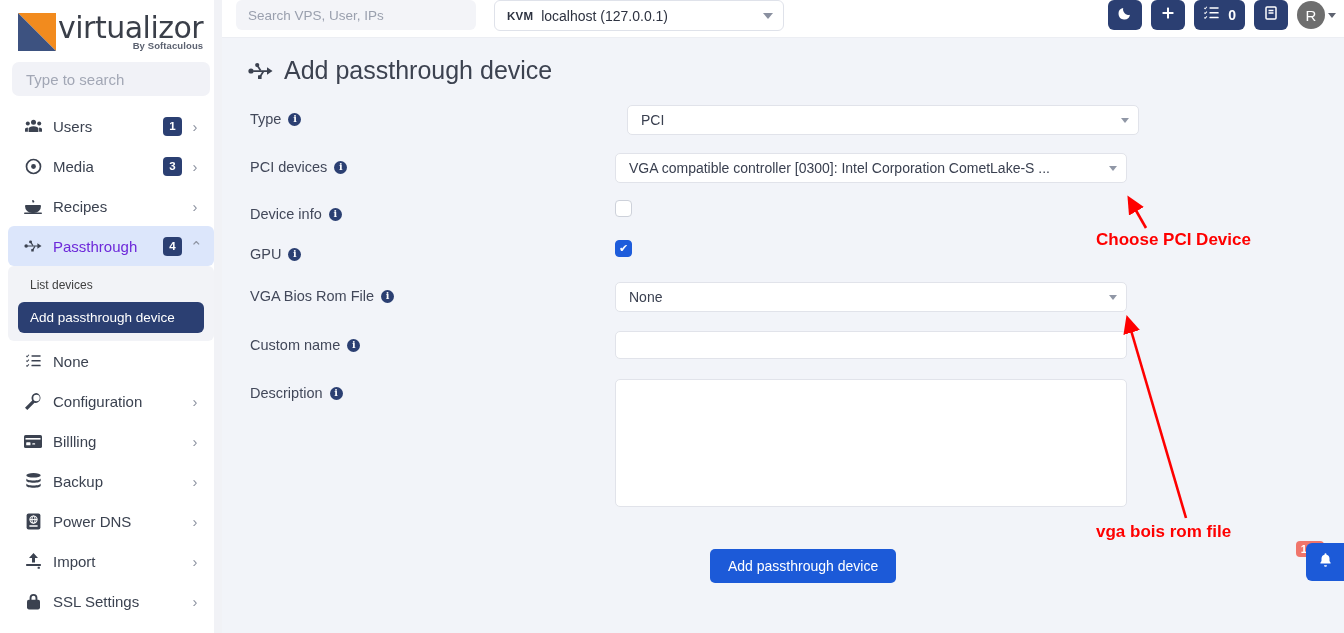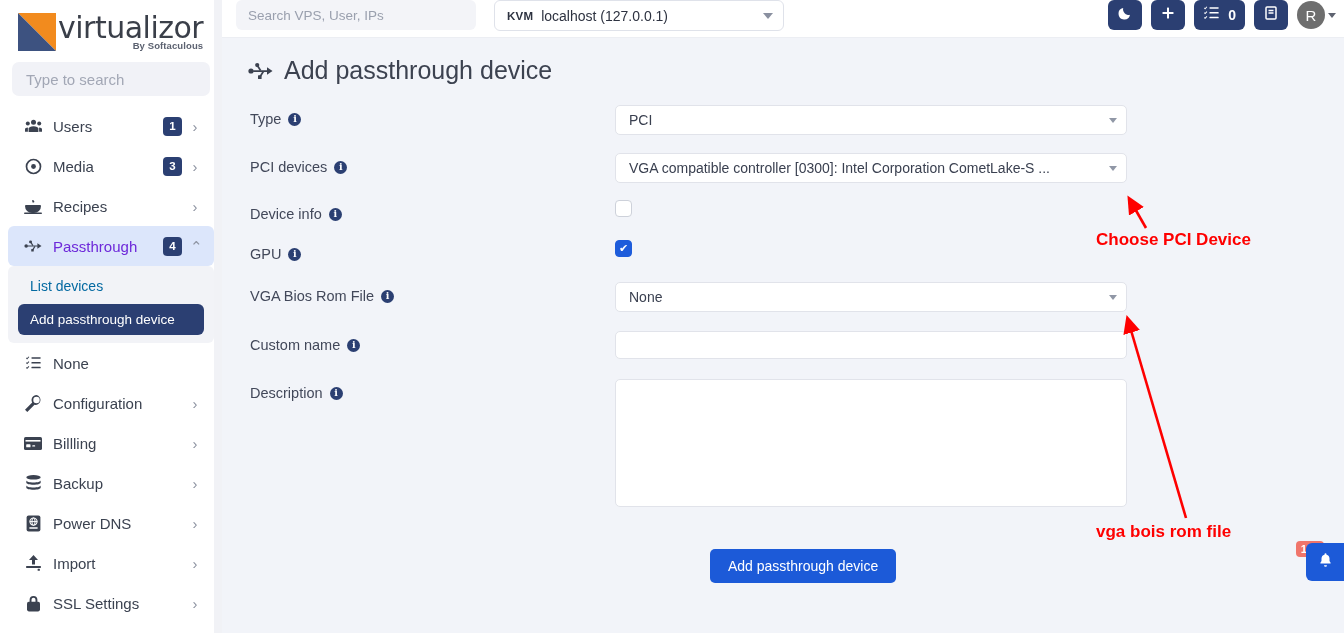--- a/index.html
+++ b/index.html
@@ -98,21 +98,21 @@
   .nav-item.active { background: #dce6fb; }
   .nav-item.active .lbl { color: #6d28d9; }
 
   .submenu {
     background: #f2f3f7;
     margin: 0 8px;
     border-radius: 6px;
     padding: 6px 0 8px 0;
   }
   .submenu-item {
-    font-size: 14px; color: #0369a1;
+    font-size: 12px; color: #404040;
     padding: 6px 0 6px 22px;
     cursor: pointer;
   }
   .submenu-item.sel {
     background: #2b3f72; color: #ffffff;
     margin: 4px 10px 0 10px;
     padding: 8px 0 8px 12px;
     border-radius: 6px;
     font-weight: 500; font-size: 13.5px;
   }
@@ -522,21 +522,21 @@
           <path d="M11.8 9.9 8.4 4.6l1.5-.9 3.4 5.3z"></path>
             <circle cx="9.2" cy="4.1" r="2.1"></circle>
           <path d="M14.6 10.1l-3.4 5.3 1.5.9 3.4-5.3z"></path>
             <rect x="10" y="14.3" width="3.6" height="3.6" rx="0.5"></rect>
         </svg>
       </span>
       <span>Add passthrough device</span>
     </h1>
 
     <div id="form-area">
-        <div class="form-row" style="margin-top: 20px;">
+        <div class="form-row" style="margin-top: 20px; gap: 12px;">
           <div class="form-label">
             <span>Type</span>
             <span class="info-i">i</span>
           </div>
           <div class="form-ctl">
             <div class="sel-box">
               <span class="sv">PCI</span>
               <span class="caret-sel"></span>
             </div>
           </div>

